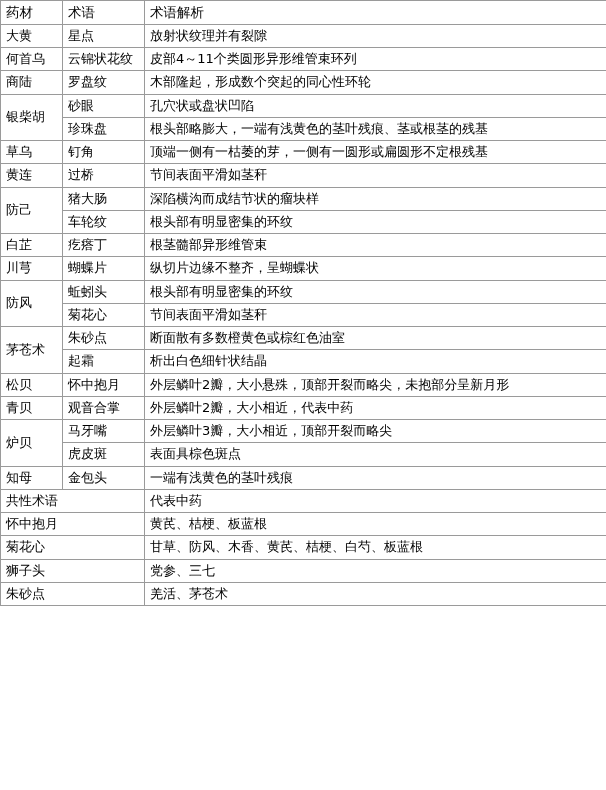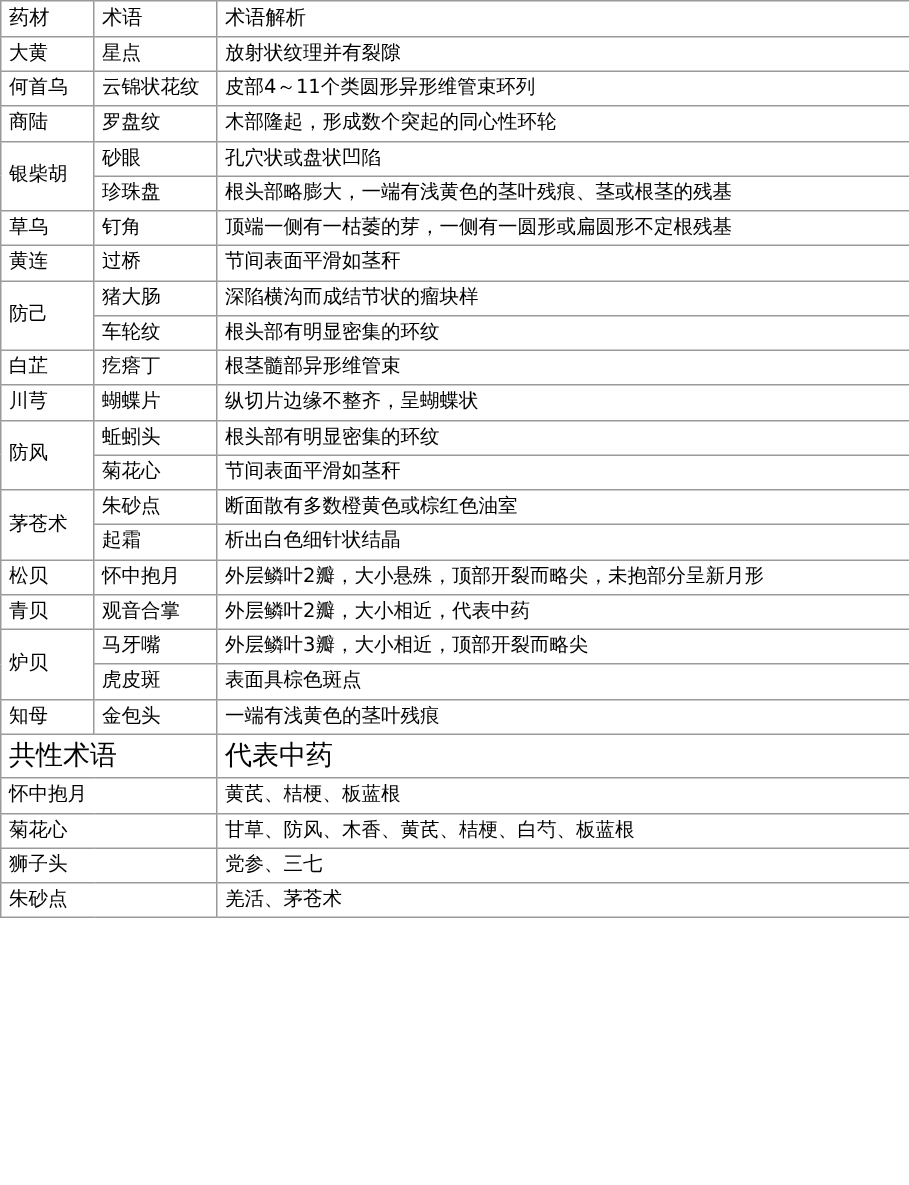--- a/index.html
+++ b/index.html
@@ -37,21 +37,21 @@
 
   .hdr td {
     font-weight: bold;
     font-size: 13.5px;
   }
   .bold-cell {
     font-weight: bold;
   }
   .section td {
     font-weight: bold;
-    font-size: 18px;
+    font-size: 13px;
   }
 </style>
 </head>
 <body>
 
 <table class="term-table">
   <colgroup>
     <col class="c1">
     <col class="c2">
     <col class="c3">

